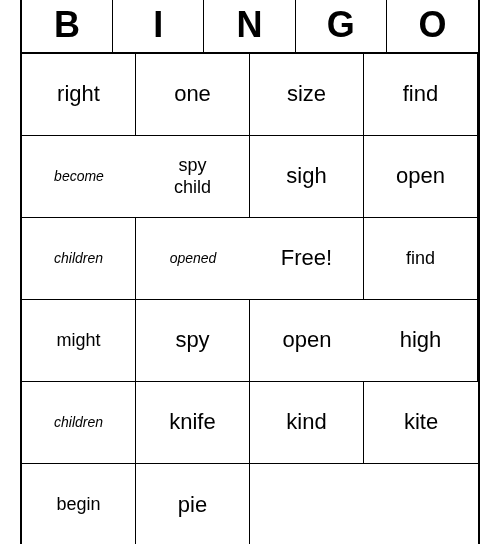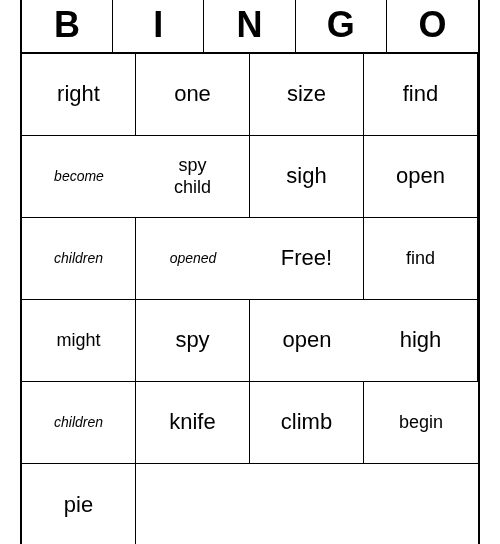--- a/index.html
+++ b/index.html
@@ -140,21 +140,24 @@
       <div class="bingo-cell">
         <span class="cell-text">high</span>
       </div>
       <div class="bingo-cell">
         <span class="cell-text small">children</span>
       </div>
       <div class="bingo-cell">
         <span class="cell-text">knife</span>
       </div>
       <div class="bingo-cell">
-        <span class="cell-text">climb</span>
+        <span class="cell-text">kind</span>
+      </div>
+      <div class="bingo-cell">
+        <span class="cell-text">kite</span>
       </div>
       <div class="bingo-cell">
         <span class="cell-text medium">begin</span>
       </div>
       <div class="bingo-cell">
         <span class="cell-text">pie</span>
       </div>
     </div>
 </div>
 

